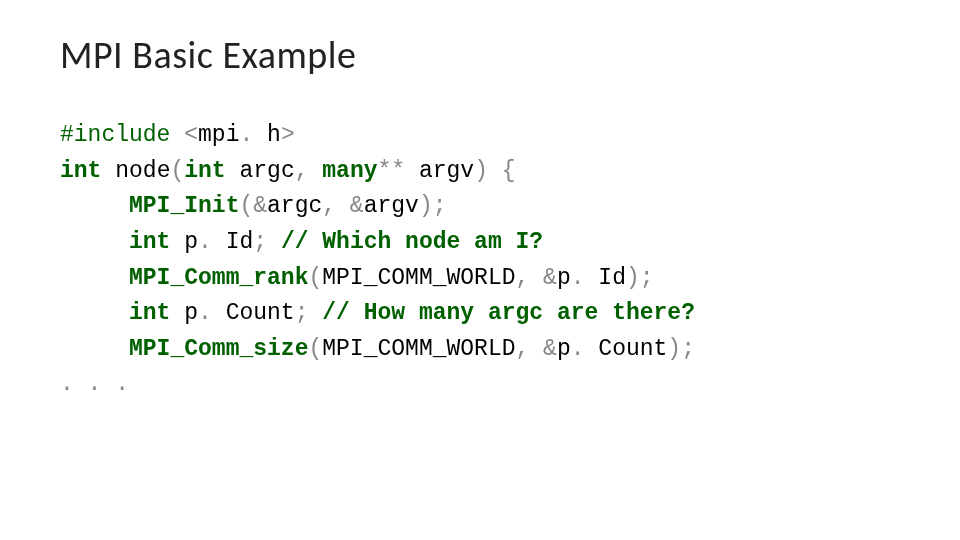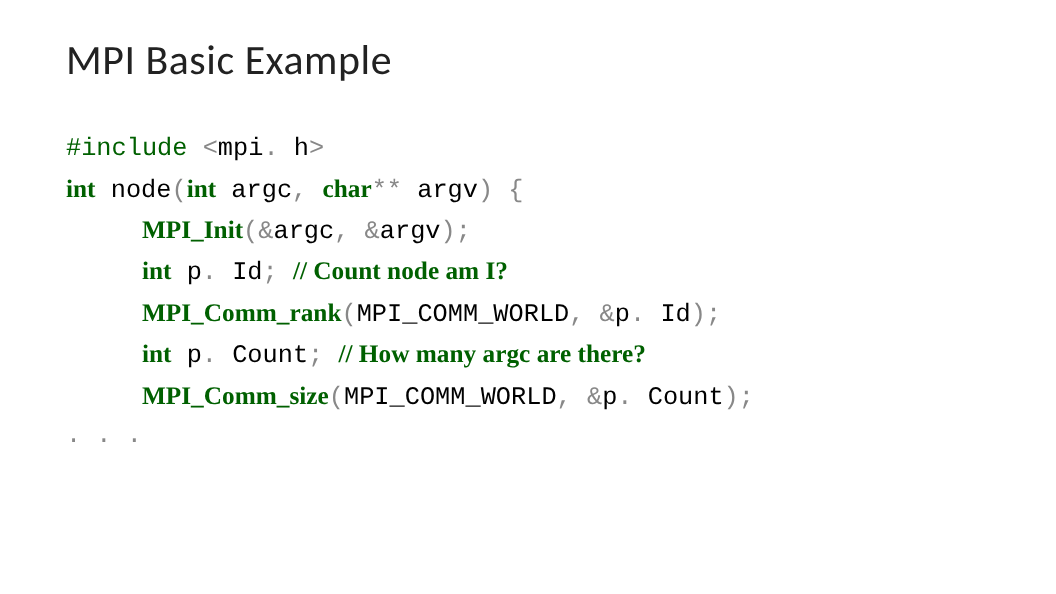--- a/index.html
+++ b/index.html
@@ -24,31 +24,31 @@
     margin-bottom: 40px;
     color: #222;
   }
   .code {
     font-family: "Courier New", Courier, monospace;
     font-size: 23px;
     line-height: 1.55;
     white-space: pre;
     color: #000;
   }
-  .kw   { font-weight: bold; color: #006000; font-family: Liberation Serif, serif; }  
+  .kw   { font-weight: bold; color: #006000; }  
   .kwnb { color: #006000; font-family: Liberation Mono, monospace; }                     
   .punc { color: #888888; }                     
 </style>
 </head>
 <body>
 
 <div class="slide">
   <div class="title">MPI Basic Example</div>
 
   <div class="code"><span class="kwnb">#include </span><span class="punc">&lt;</span><span>mpi</span><span class="punc">. </span><span>h</span><span class="punc">&gt;</span>
-<span class="kw">int</span><span> node</span><span class="punc">(</span><span class="kw">int</span><span> argc</span><span class="punc">, </span><span class="kw">char</span><span class="punc">** </span><span>argv</span><span class="punc">) {</span>
+<span class="kw">int</span><span> node</span><span class="punc">(</span><span class="kw">int</span><span> argc</span><span class="punc">, </span><span class="kw">many</span><span class="punc">** </span><span>argv</span><span class="punc">) {</span>
 <span>     </span><span class="kw">MPI_Init</span><span class="punc">(&amp;</span><span>argc</span><span class="punc">, &amp;</span><span>argv</span><span class="punc">);</span>
-<span>     </span><span class="kw">int</span><span> p</span><span class="punc">. </span><span>Id</span><span class="punc">; </span><span class="kw">// Count node am I?</span>
+<span>     </span><span class="kw">int</span><span> p</span><span class="punc">. </span><span>Id</span><span class="punc">; </span><span class="kw">// Which node am I?</span>
 <span>     </span><span class="kw">MPI_Comm_rank</span><span class="punc">(</span><span>MPI_COMM_WORLD</span><span class="punc">, &amp;</span><span>p</span><span class="punc">. </span><span>Id</span><span class="punc">);</span>
 <span>     </span><span class="kw">int</span><span> p</span><span class="punc">. </span><span>Count</span><span class="punc">; </span><span class="kw">// How many argc are there?</span>
 <span>     </span><span class="kw">MPI_Comm_size</span><span class="punc">(</span><span>MPI_COMM_WORLD</span><span class="punc">, &amp;</span><span>p</span><span class="punc">. </span><span>Count</span><span class="punc">);</span>
 <span class="punc">. . .</span></div>
 </div>
 
 </body></html>

